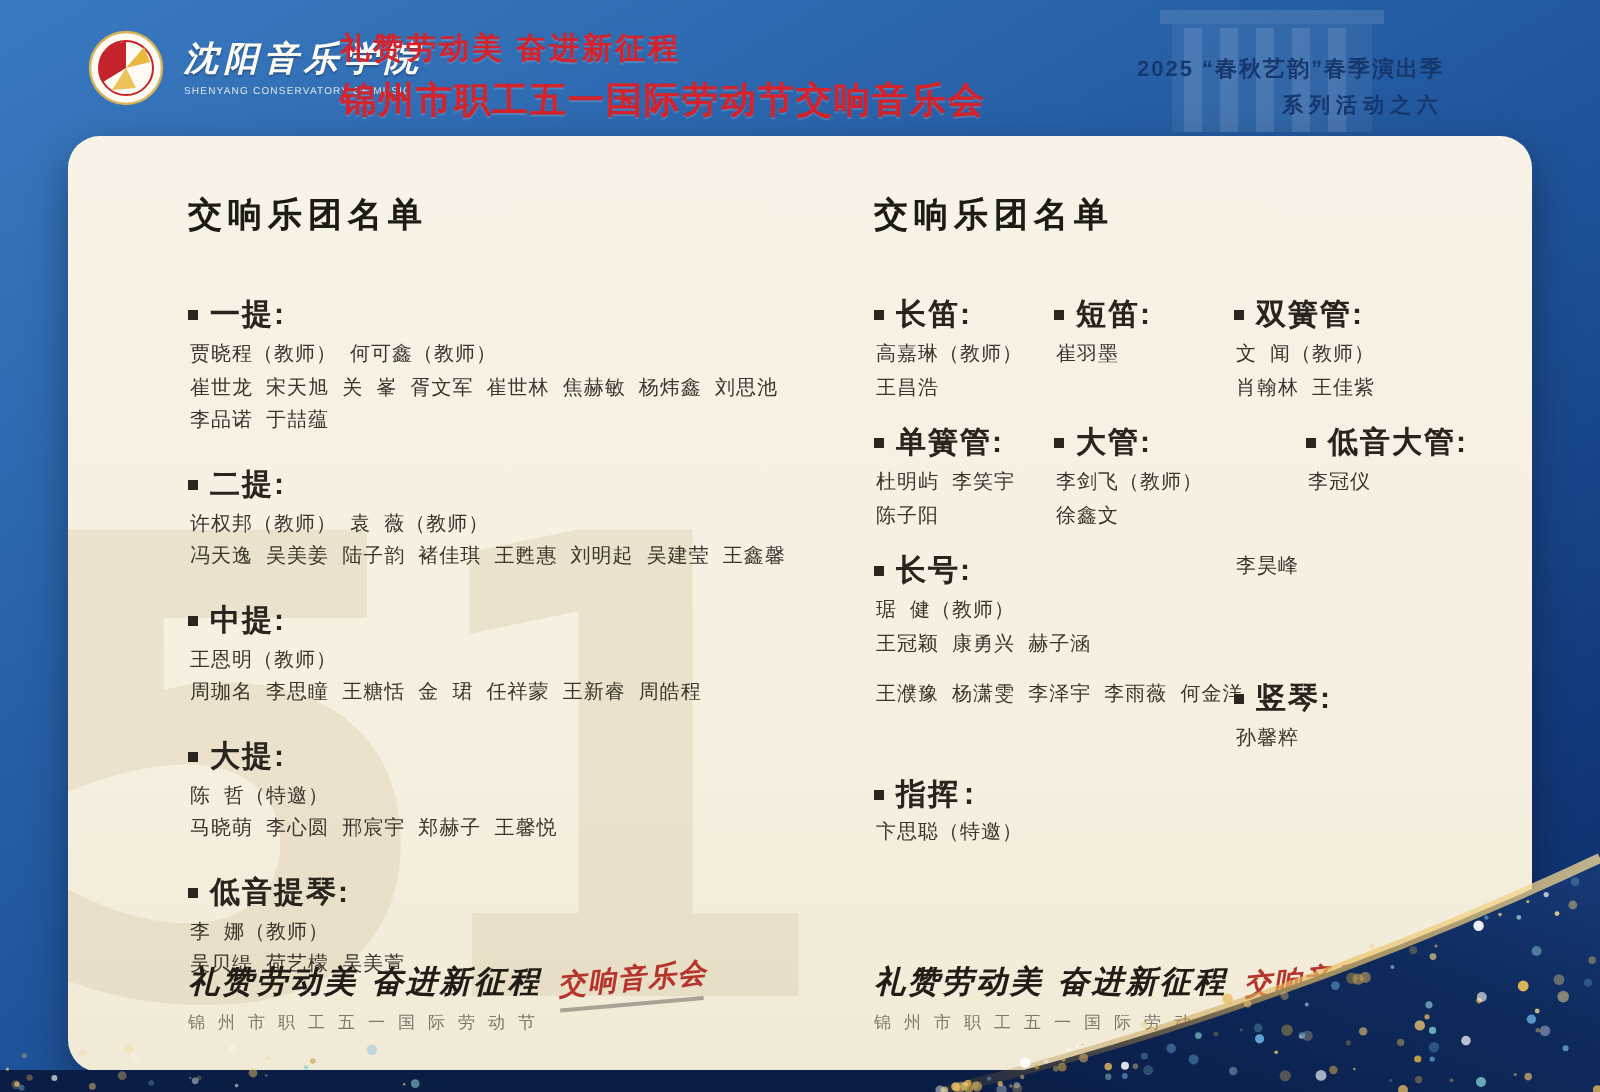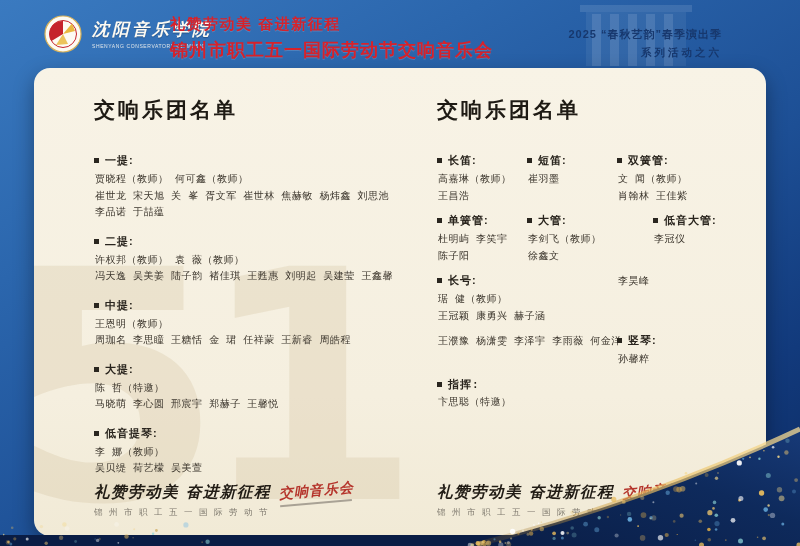--- a/index.html
+++ b/index.html
@@ -27,25 +27,25 @@
   .card{position:absolute;left:34px;top:68px;width:732px;height:468px;border-radius:16px;
     background:linear-gradient(180deg,#f8f3e6 0%,#f5efdf 70%,#f1ead6 100%);
     box-shadow:0 8px 20px rgba(0,0,0,.35);overflow:hidden;z-index:2;}
   .watermark{position:absolute;left:-34px;top:160px;font-size:320px;line-height:1;
     font-weight:800;color:rgba(207,191,153,.28);letter-spacing:-24px;z-index:1;
     font-family:"DejaVu Sans",sans-serif;}
 
   .col{position:absolute;top:28px;height:430px;z-index:3;}
   .col-left{left:60px;width:340px;}
   .col-right{left:403px;width:316px;}
-  .page-title{font-size:21px;font-weight:bold;color:#1e1a14;letter-spacing:3px;}
+  .page-title{font-size:17px;font-weight:bold;color:#1e1a14;letter-spacing:3px;}
 
   .sections{margin-top:29px;}
   .section{margin-bottom:13px;}
-  .sec-label{display:flex;align-items:center;font-size:11px;font-weight:bold;
+  .sec-label{display:flex;align-items:center;font-size:15px;font-weight:bold;
     color:#29241d;letter-spacing:1px;margin-bottom:3px;}
   .bullet{width:5px;height:5px;background:#2a261f;margin-right:6px;flex:0 0 auto;}
   .sec-line{font-size:10px;color:#3b352c;line-height:16.5px;letter-spacing:.5px;
     white-space:pre;padding-left:1px;}
 
   .rows{margin-top:29px;}
   .row{display:grid;grid-template-columns:90px 90px 1fr;margin-bottom:9px;}
   .cell{min-width:0;}
 
   

